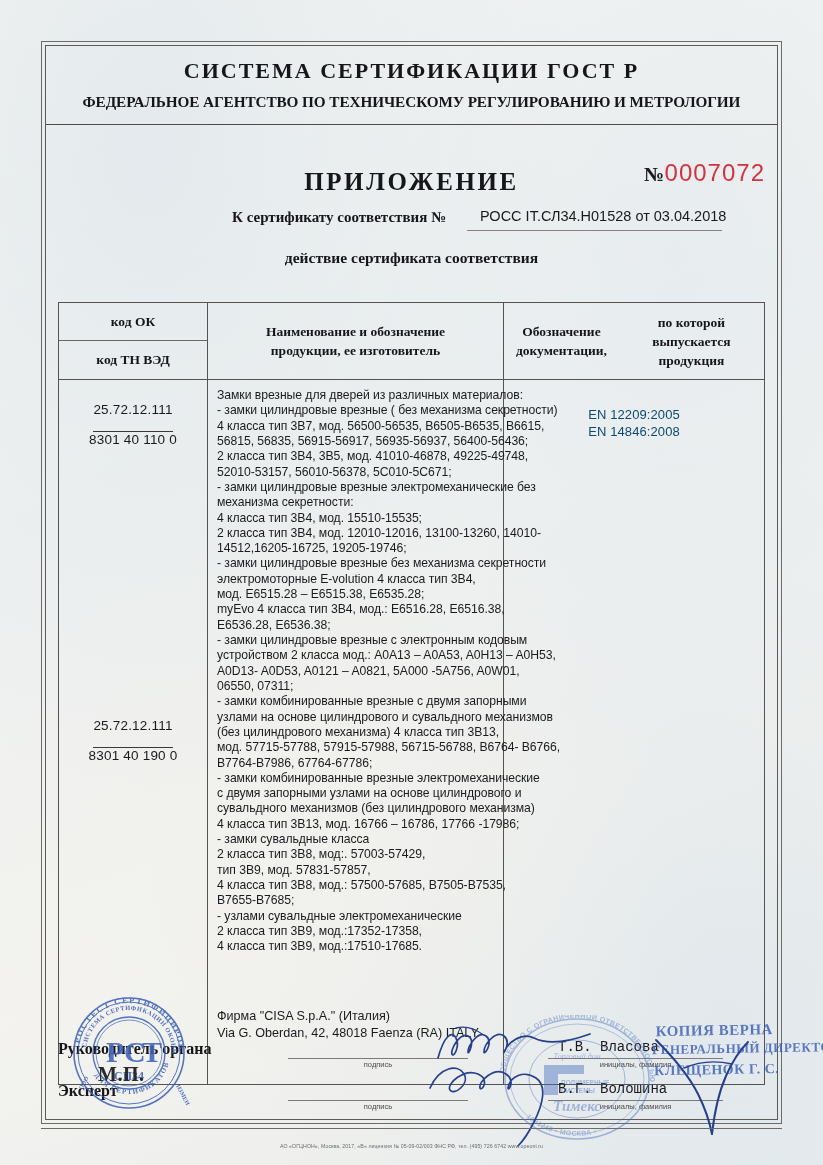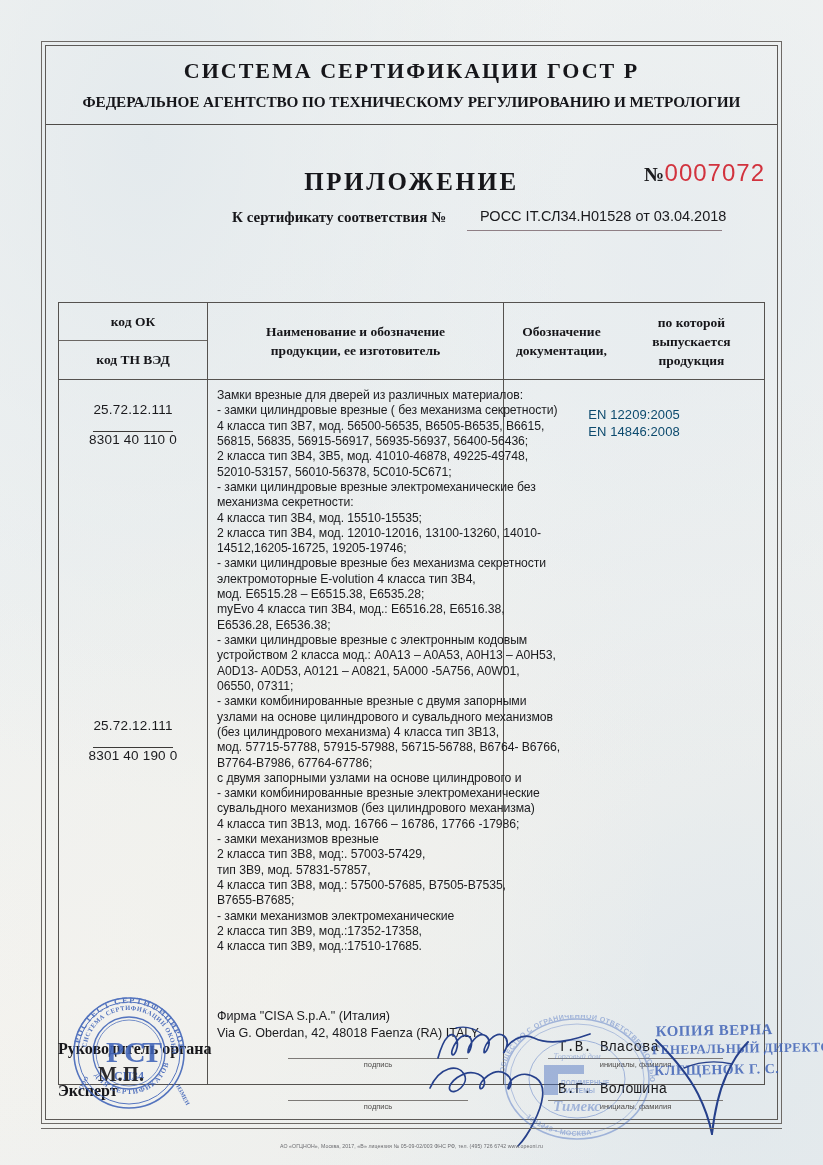--- a/index.html
+++ b/index.html
@@ -350,20 +350,21 @@
 
   <div id="prilozhenie">ПРИЛОЖЕНИЕ</div>
 
   <div id="cert-line">
     <div id="cert-label">К сертификату соответствия №</div>
     <div id="cert-underline"></div>
     <div id="cert-value">РОСС IT.СЛ34.Н01528 от  03.04.2018</div>
   </div>
 
   <div id="perechen">
+    <div>действие сертификата соответствия</div>
   </div>
 
   <div id="table">
     <div id="thead">
       <div class="vline1"></div>
       <div class="vline2"></div>
       <div id="th-codeok">код ОК</div>
       <div id="th-codetn">код ТН ВЭД</div>
       <div id="th-name">
         <span>Наименование и обозначение</span>
@@ -408,30 +409,30 @@
           <div class="desc-line"> E6536.28, E6536.38;</div>
           <div class="desc-line">-  замки цилиндровые врезные  с электронным кодовым</div>
           <div class="desc-line">устройством  2 класса мод.: A0A13 – A0A53, A0H13 – A0H53,</div>
           <div class="desc-line">A0D13- A0D53, A0121 – A0821, 5A000 -5A756, A0W01,</div>
           <div class="desc-line">06550, 07311;</div>
           <div class="desc-line">- замки  комбинированные врезные с двумя запорными</div>
           <div class="desc-line">узлами на основе  цилиндрового и сувальдного механизмов</div>
           <div class="desc-line">(без цилиндрового механизма)  4 класса тип 3В13,</div>
           <div class="desc-line">мод. 57715-57788, 57915-57988, 56715-56788, B6764- B6766,</div>
           <div class="desc-line">B7764-B7986, 67764-67786;</div>
+          <div class="desc-line">- замки комбинированные врезные электромеханические</div>
           <div class="desc-line"> с двумя запорными узлами на основе цилиндрового и</div>
-          <div class="desc-line">- замки комбинированные врезные электромеханические</div>
           <div class="desc-line">сувальдного механизмов  (без цилиндрового механизма)</div>
           <div class="desc-line"> 4 класса тип 3В13,  мод. 16766 – 16786, 17766 -17986;</div>
-          <div class="desc-line">-  замки механизмов врезные</div>
+          <div class="desc-line">-  замки сувальдные класса</div>
           <div class="desc-line">2 класса тип 3В8, мод:. 57003-57429,</div>
           <div class="desc-line">тип 3В9, мод. 57831-57857,</div>
           <div class="desc-line">4 класса тип 3В8, мод.: 57500-57685, B7505-B7535,</div>
           <div class="desc-line">B7655-B7685;</div>
-          <div class="desc-line">- замки механизмов электромеханические</div>
+          <div class="desc-line">- узлами сувальдные электромеханические</div>
           <div class="desc-line">2 класса тип 3В9,  мод.:17352-17358,</div>
           <div class="desc-line">4 класса тип 3В9,  мод.:17510-17685.</div>
         </div>
       <div id="docs-col">
           <div class="docs-line">EN 12209:2005</div>
           <div class="docs-line">EN 14846:2008</div>
         </div>
 
       <div id="manufacturer">
           <div class="mfr-line">Фирма "CISA S.p.A." (Италия)</div>

